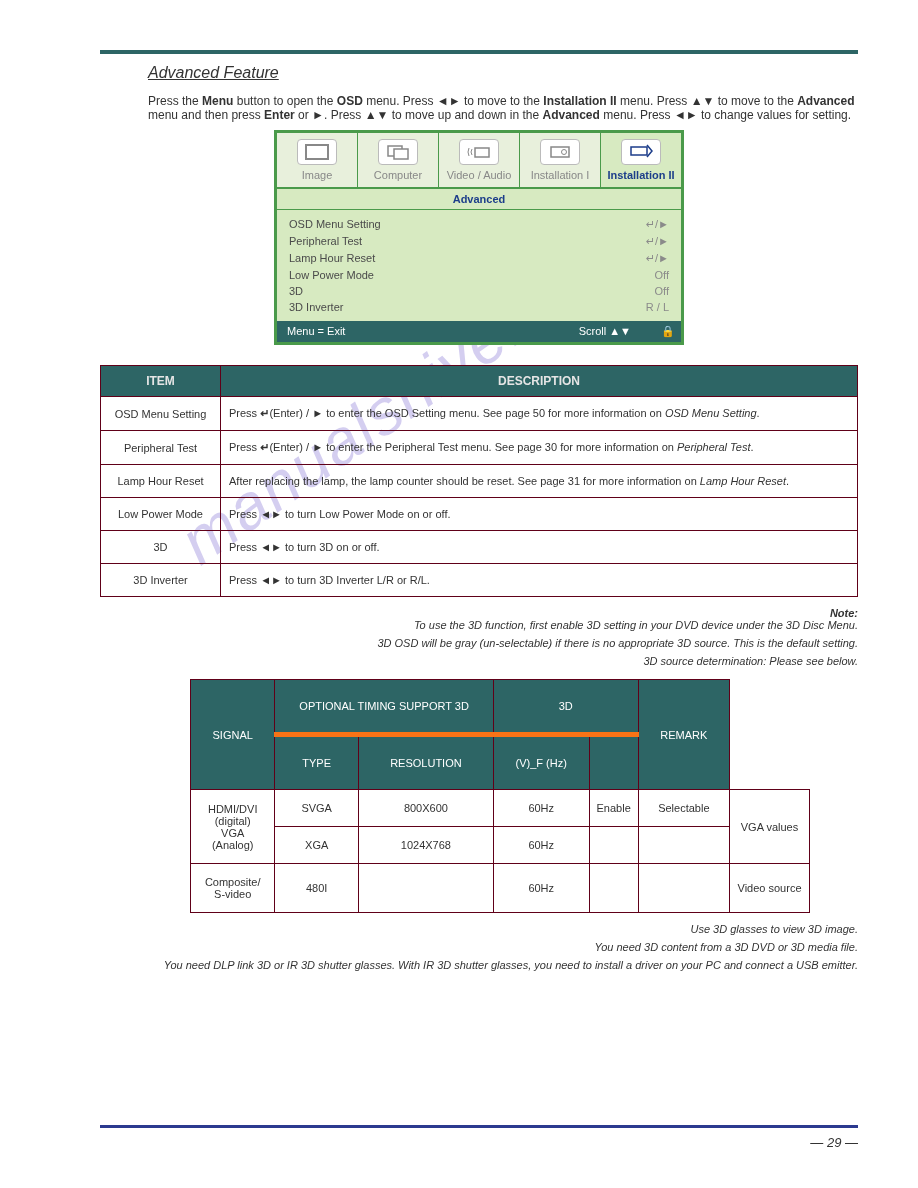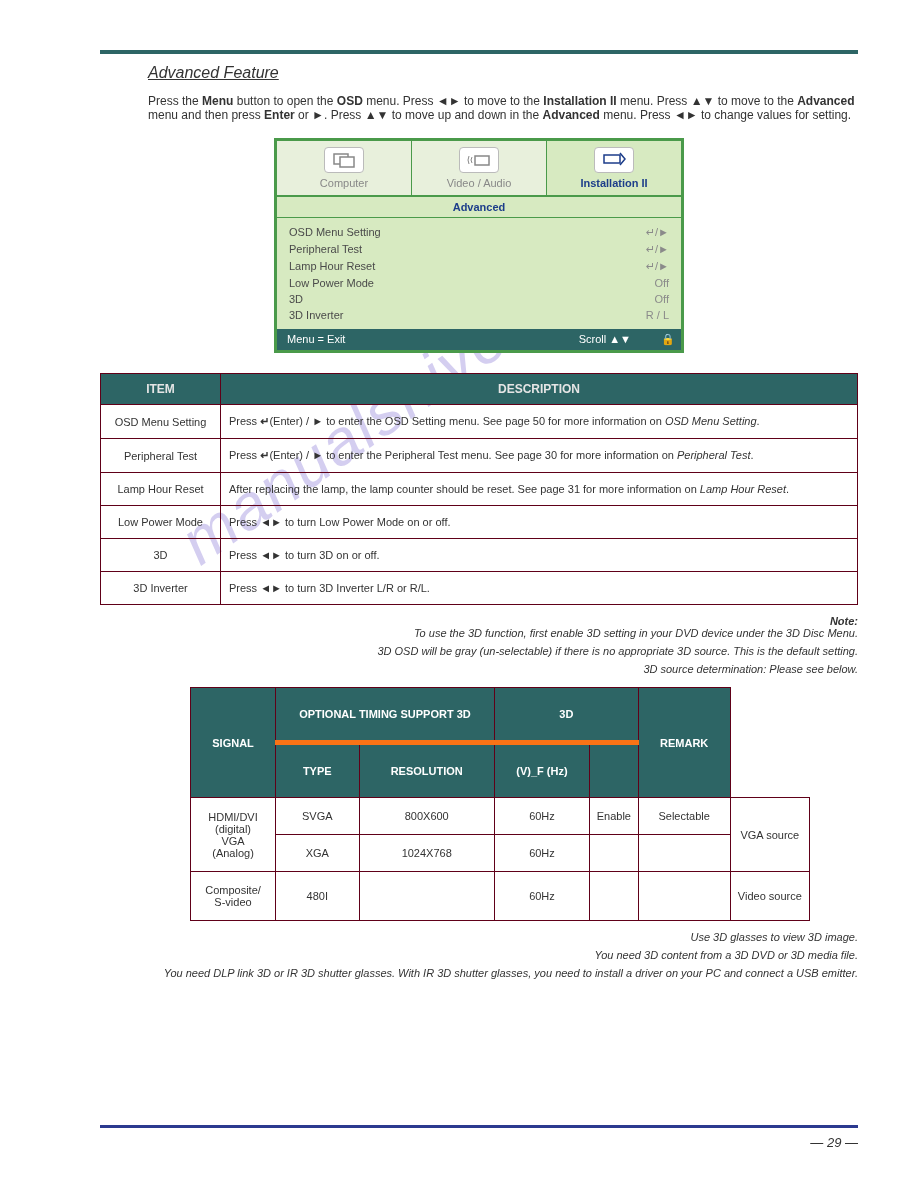--- a/index.html
+++ b/index.html
@@ -23,21 +23,21 @@
   .feature-title {
     font-size: 16px;
     font-style: italic;
     text-decoration: underline;
     margin-left: 48px;
     margin-bottom: 12px;
   }
   .intro {
     font-size: 12px;
     margin-left: 48px;
-    margin-bottom: 16px;
+    margin-bottom: 8px;
   }
   
   .osd {
     width: 410px;
     margin: 0 auto 20px auto;
     border: 3px solid #4a9a4a;
     background: #d7eac1;
     font-size: 11px;
   }
   .osd-tabs {
@@ -139,21 +139,21 @@
     margin: 12px 0 0 90px;
     border-collapse: collapse;
     font-size: 11px;
   }
   table.threed th {
     background: #2d6565;
     color: #fff;
     padding: 20px;
     border: 1px solid #600018;
     text-align: center;
-    font-weight: bold;
+    font-weight: normal;
   }
   table.threed td {
     border: 1px solid #600018;
     padding: 12px 6px;
     text-align: center;
   }
   .threed th.subhead {
     background: #2d6565;
     border-top: 5px solid #f97316;
   }
@@ -199,35 +199,52 @@
 
   <p class="intro">
     <span>Press the </span><strong>Menu</strong><span> button to open the </span><strong>OSD</strong><span> menu. Press ◄► to move to the </span><strong>Installation II</strong><span> menu. Press ▲▼ to move to the </span><strong>Advanced</strong><span> menu and then press </span><strong>Enter</strong><span> or ►. Press ▲▼ to move up and down in the </span><strong>Advanced</strong><span> menu. Press ◄► to change values for setting.</span>
   </p>
 
   <div class="osd">
     <div class="osd-tabs">
       <div class="osd-tab">
         <div class="tab-icon">
             <svg viewBox="0 0 26 18">
+              <rect x="2" y="2" width="22" height="14" fill="none" stroke="#888" stroke-width="2"></rect>
+            </svg>
+          </div>
+        <span>Image</span>
+      </div>
+      <div class="osd-tab">
+        <div class="tab-icon">
+            <svg viewBox="0 0 26 18">
               <rect x="3" y="3" width="14" height="10" fill="none" stroke="#888" stroke-width="1.5"></rect>
               <rect x="9" y="6" width="14" height="10" fill="#fff" stroke="#888" stroke-width="1.5"></rect>
             </svg>
           </div>
         <span>Computer</span>
       </div>
       <div class="osd-tab">
         <div class="tab-icon">
             <svg viewBox="0 0 26 18">
               <path d="M3 5 Q1 9 3 13" fill="none" stroke="#888"></path>
               <path d="M6 6 Q4 9 6 12" fill="none" stroke="#888"></path>
               <rect x="9" y="5" width="14" height="9" fill="none" stroke="#888" stroke-width="1.5"></rect>
             </svg>
           </div>
         <span>Video / Audio</span>
+      </div>
+      <div class="osd-tab">
+        <div class="tab-icon">
+            <svg viewBox="0 0 26 18">
+              <rect x="4" y="4" width="18" height="10" fill="none" stroke="#888" stroke-width="1.5"></rect>
+              <circle cx="17" cy="9" r="2.5" fill="none" stroke="#888"></circle>
+            </svg>
+          </div>
+        <span>Installation I</span>
       </div>
       <div class="osd-tab">
         <div class="tab-icon">
             <svg viewBox="0 0 26 18">
               <rect x="3" y="4" width="16" height="8" fill="none" stroke="#1c3d8a" stroke-width="1.5"></rect>
               <path d="M19 2 L24 8 L19 14" fill="none" stroke="#1c3d8a" stroke-width="1.5"></path>
             </svg>
           </div>
         <span>Installation II</span>
       </div>
@@ -320,21 +337,21 @@
       <th class="subhead">(V)_F (Hz)</th>
       <th class="subhead"></th>
     </tr>
     <tr>
       <td rowspan="2">HDMI/DVI<br>(digital)<br>VGA<br>(Analog)</td>
       <td>SVGA</td>
       <td>800X600</td>
       <td>60Hz</td>
       <td>Enable</td>
       <td>Selectable</td>
-      <td rowspan="2">VGA source</td>
+      <td rowspan="2">VGA values</td>
     </tr>
     <tr>
       <td>XGA</td>
       <td>1024X768</td>
       <td>60Hz</td>
       <td></td>
       <td></td>
     </tr>
     <tr>
       <td>Composite/<br>S-video</td>

